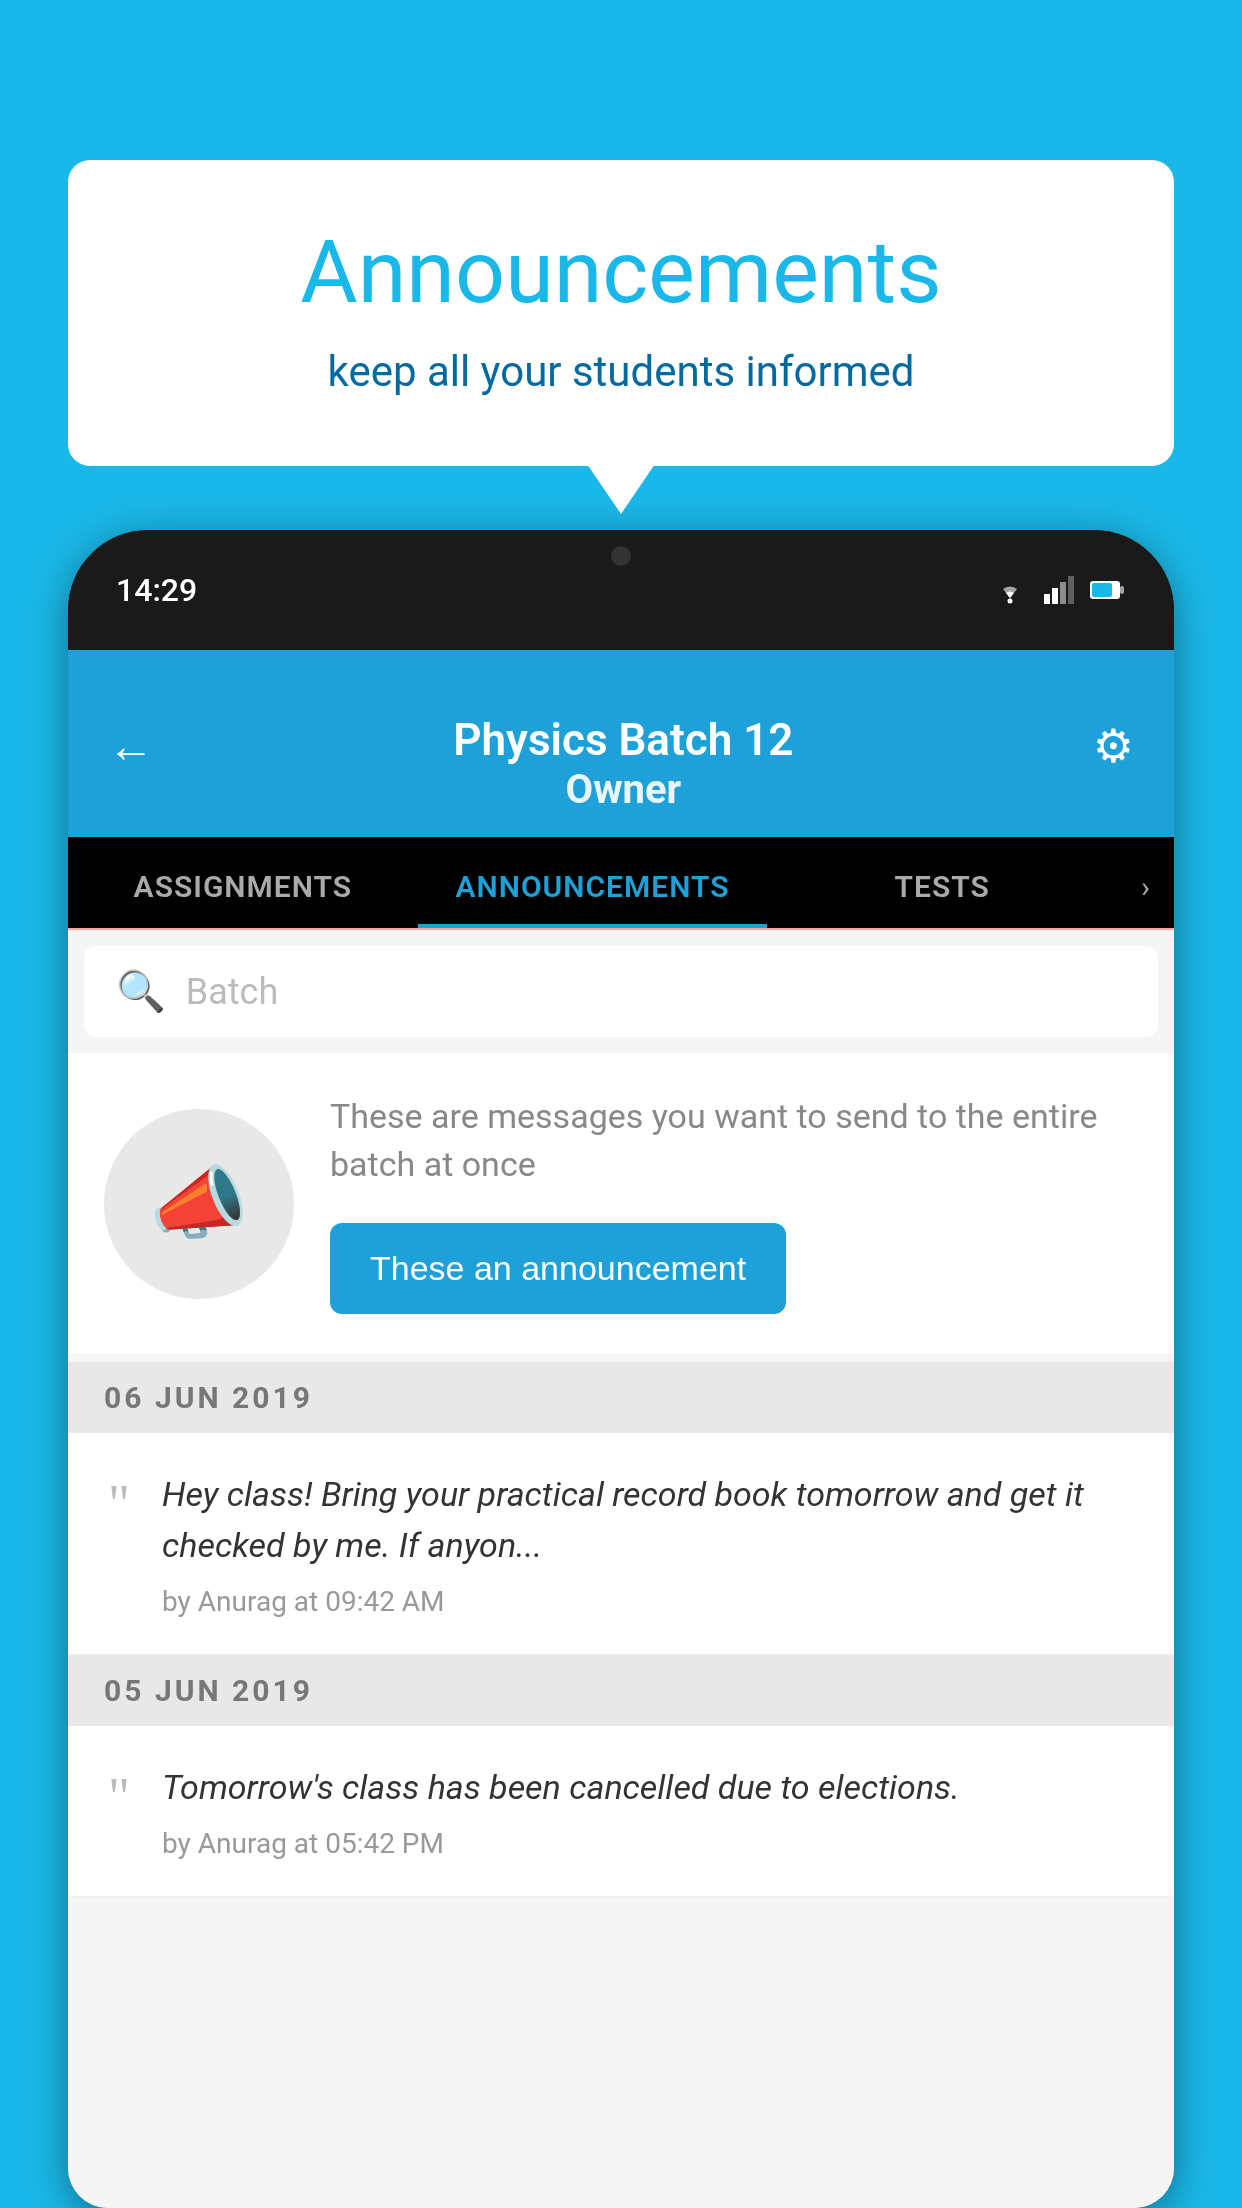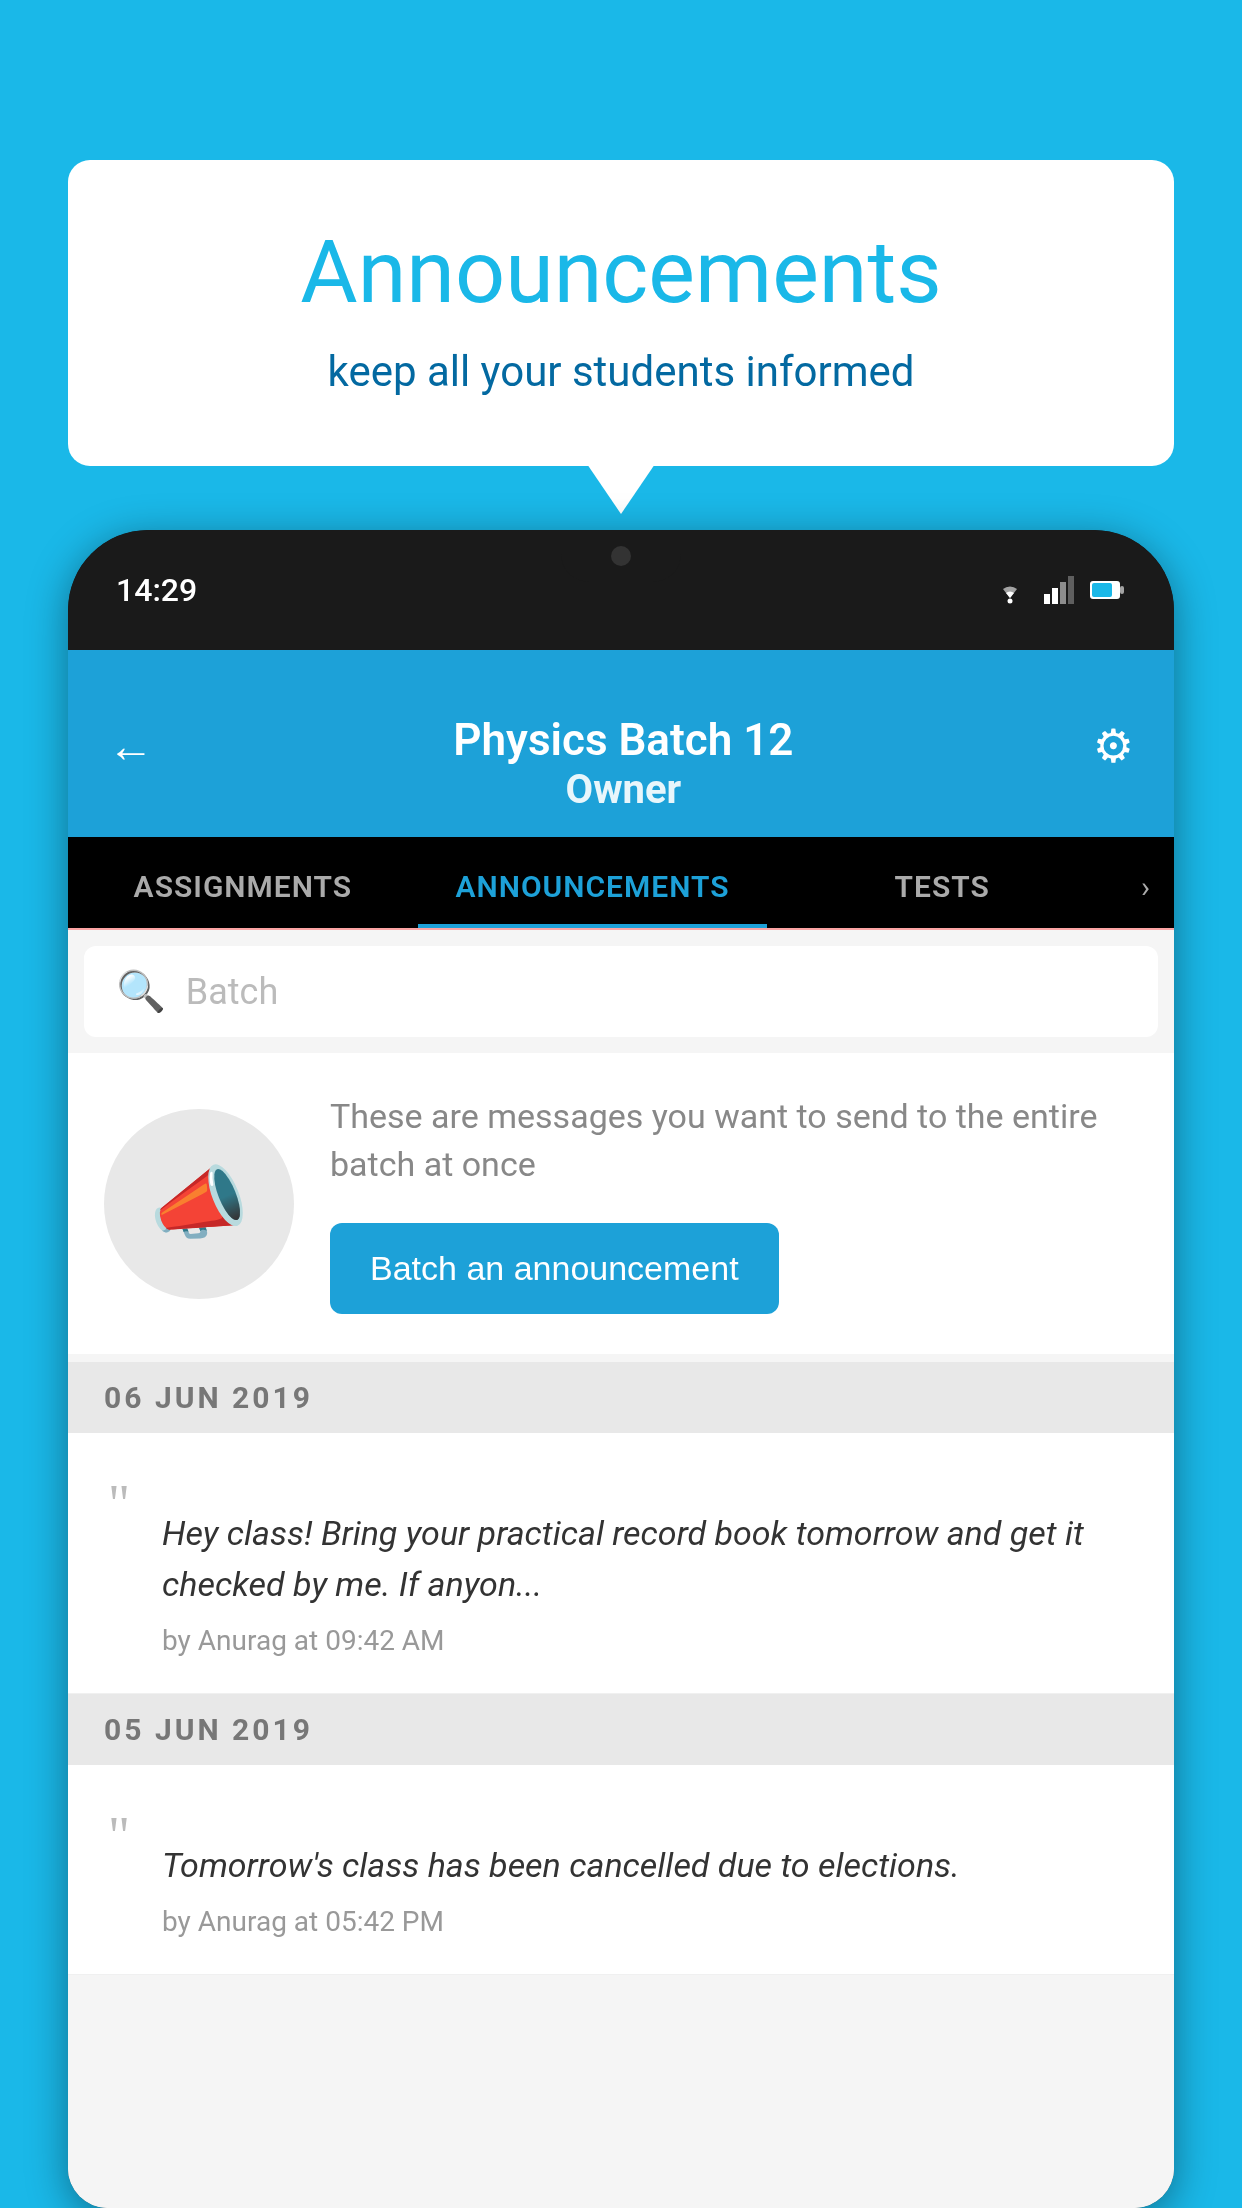--- a/index.html
+++ b/index.html
@@ -312,21 +312,20 @@
       font-size: 54px;
       color: #bbb;
       font-family: Georgia, serif;
       line-height: 1;
       margin-top: 8px;
       flex-shrink: 0;
     }
 
     .announcement-content {
       flex: 1;
-      margin-top: 39px;
     }
 
     .announcement-text {
       font-size: 34px;
       color: #333;
       font-style: italic;
       line-height: 1.5;
       margin-bottom: 14px;
     }
 
@@ -402,21 +401,21 @@
         <span class="search-icon-wrap">🔍</span>
         <span class="search-text">Batch</span>
       </div>
 
       <div class="announcement-prompt">
         <div class="megaphone-circle">
           <div class="megaphone-icon">📣</div>
         </div>
         <div class="prompt-right">
           <div class="prompt-text">These are messages you want to send to the entire batch at once</div>
-          <button class="make-announcement-btn">Batch an announcement</button>
+          <button class="make-announcement-btn">These an announcement</button>
         </div>
       </div>
 
       <div class="date-section">06  JUN  2019</div>
 
       <div class="announcement-item">
         <div class="quote-icon">"</div>
         <div class="announcement-content">
           <div class="announcement-text">Hey class! Bring your practical record book tomorrow and get it checked by me. If anyon...</div>
           <div class="announcement-meta">by Anurag at 09:42 AM</div>

